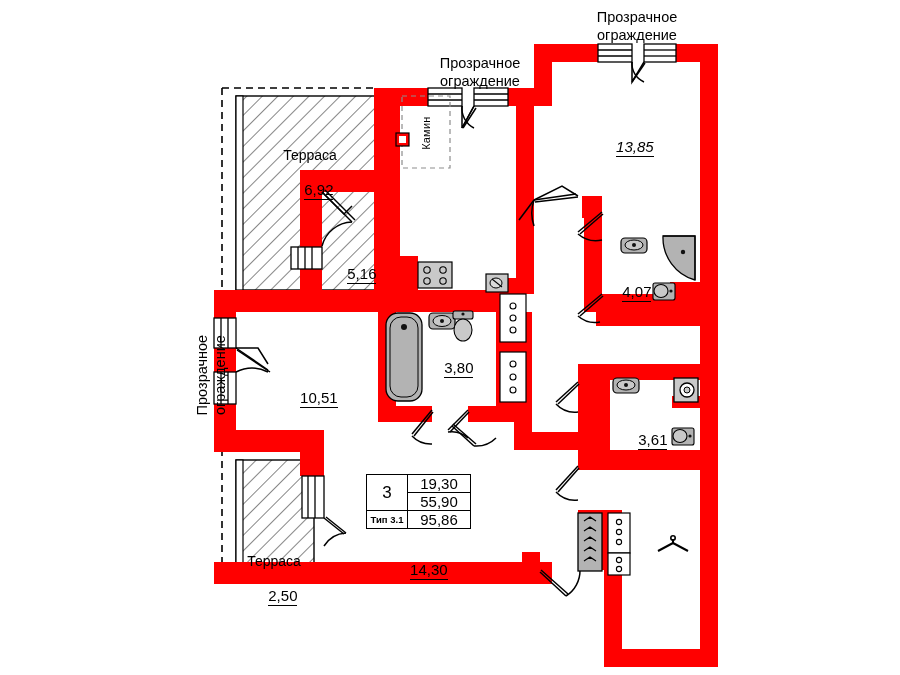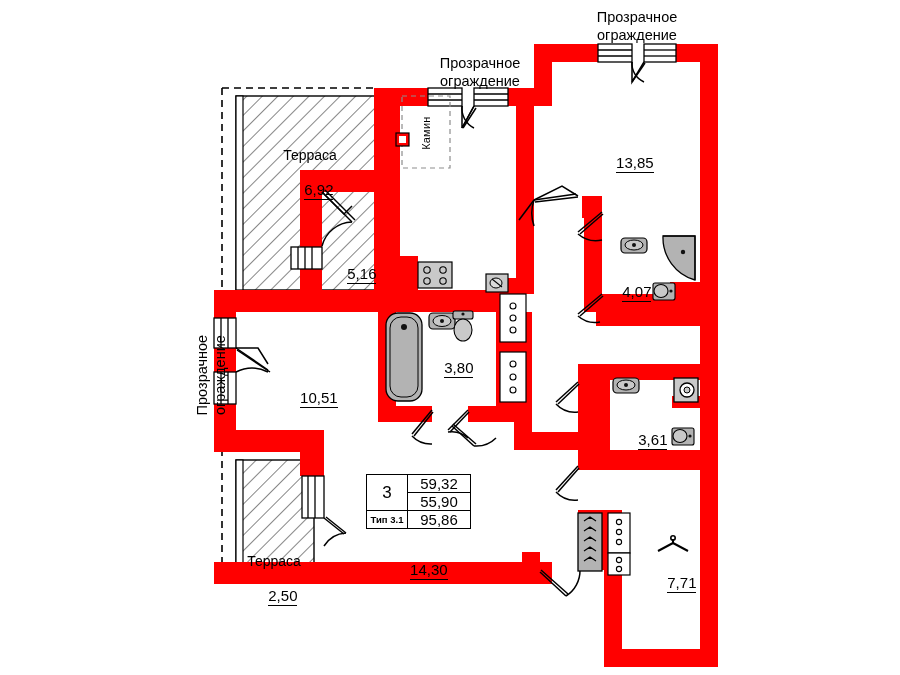--- a/index.html
+++ b/index.html
@@ -481,21 +481,21 @@
   <div class="lbl" style="left:260px; top:112px; width:100px;">
     <span class="room-name">Терраса</span>
     <span class="area-num">6,92</span>
   </div>
 
   <div class="lbl" style="left:323px; top:247px; width:60px;">
     <span class="area-num">5,16</span>
   </div>
 
 
-  <div class="lbl" style="left:596px; top:136px; width:60px;">
+  <div class="lbl" style="left:596px; top:120px; width:60px;font-style:italic;">
     <span class="area-num">13,85</span>
   </div>
 
   <div class="lbl" style="left:600px; top:265px; width:56px;">
     <span class="area-num">4,07</span>
   </div>
 
 
   <div class="lbl" style="left:616px; top:413px; width:56px;">
     <span class="area-num">3,61</span>
@@ -507,23 +507,20 @@
 
   <div class="lbl" style="left:280px; top:371px; width:60px;">
     <span class="area-num">10,51</span>
   </div>
 
 
   <div class="lbl" style="left:390px; top:543px; width:60px;">
     <span class="area-num">14,30</span>
   </div>
 
-  <div class="lbl" style="left:645px; top:556px; width:56px;">
-    <span class="area-num">7,71</span>
-  </div>
 
   <div class="lbl" style="left:228px; top:518px; width:92px;">
     <span class="room-name">Терраса</span>
     <span class="area-num">2,50</span>
   </div>
 
   <div class="lbl rail-note" style="left:404px; top:54px; width:152px;">Прозрачное
 ограждение</div>
 
   <div class="lbl rail-note" style="left:561px; top:8px; width:152px;">Прозрачное
@@ -531,21 +528,21 @@
 
   <div class="lbl rail-vert" style="left:135px; top:357px; width:152px;">Прозрачное
 ограждение</div>
 
   <div class="lbl kamin-lbl" style="left:396px; top:127px; width:60px;">Камин</div>
 
   <table class="info-table" style="left:366px; top:474px;">
     <tbody>
         <tr>
       <td class="cell-rooms" rowspan="2">3</td>
-      <td class="cell-val">59,32</td>
+      <td class="cell-val">19,30</td>
     </tr>
     <tr>
       <td class="cell-val">55,90</td>
     </tr>
     <tr>
       <td class="cell-type">Тип 3.1</td>
       <td class="cell-val">95,86</td>
     </tr>
   </tbody>
     </table>

